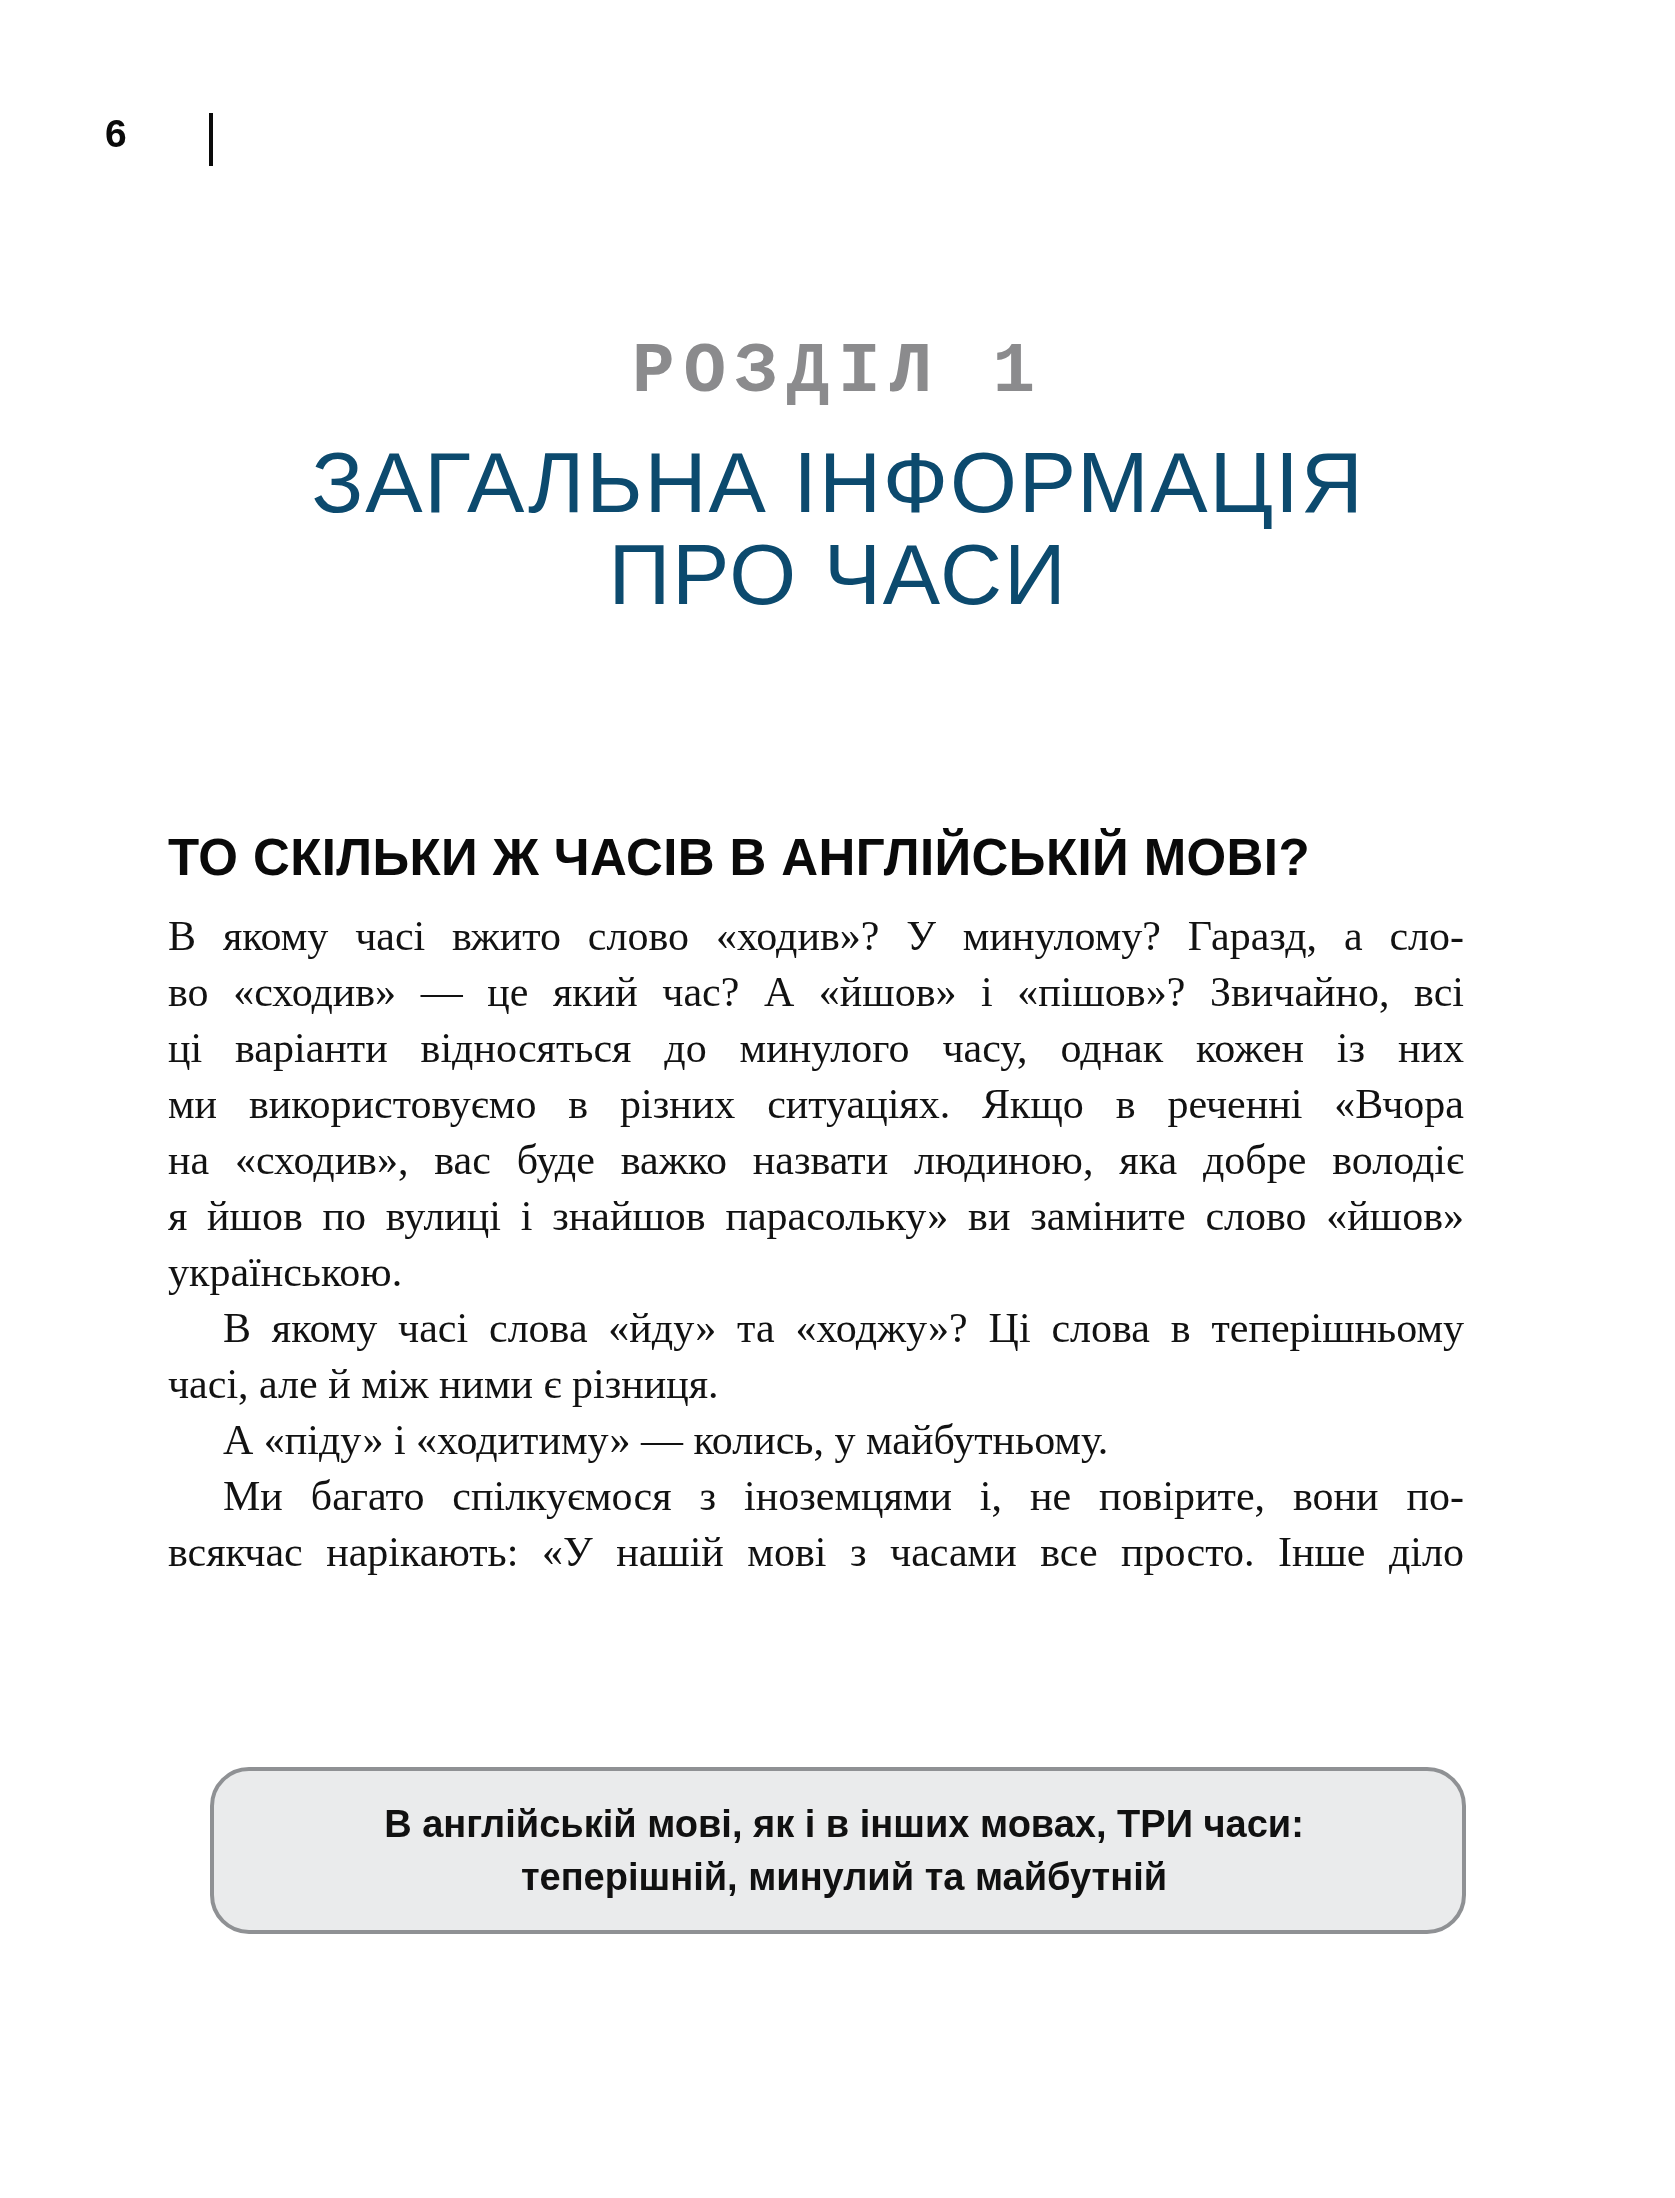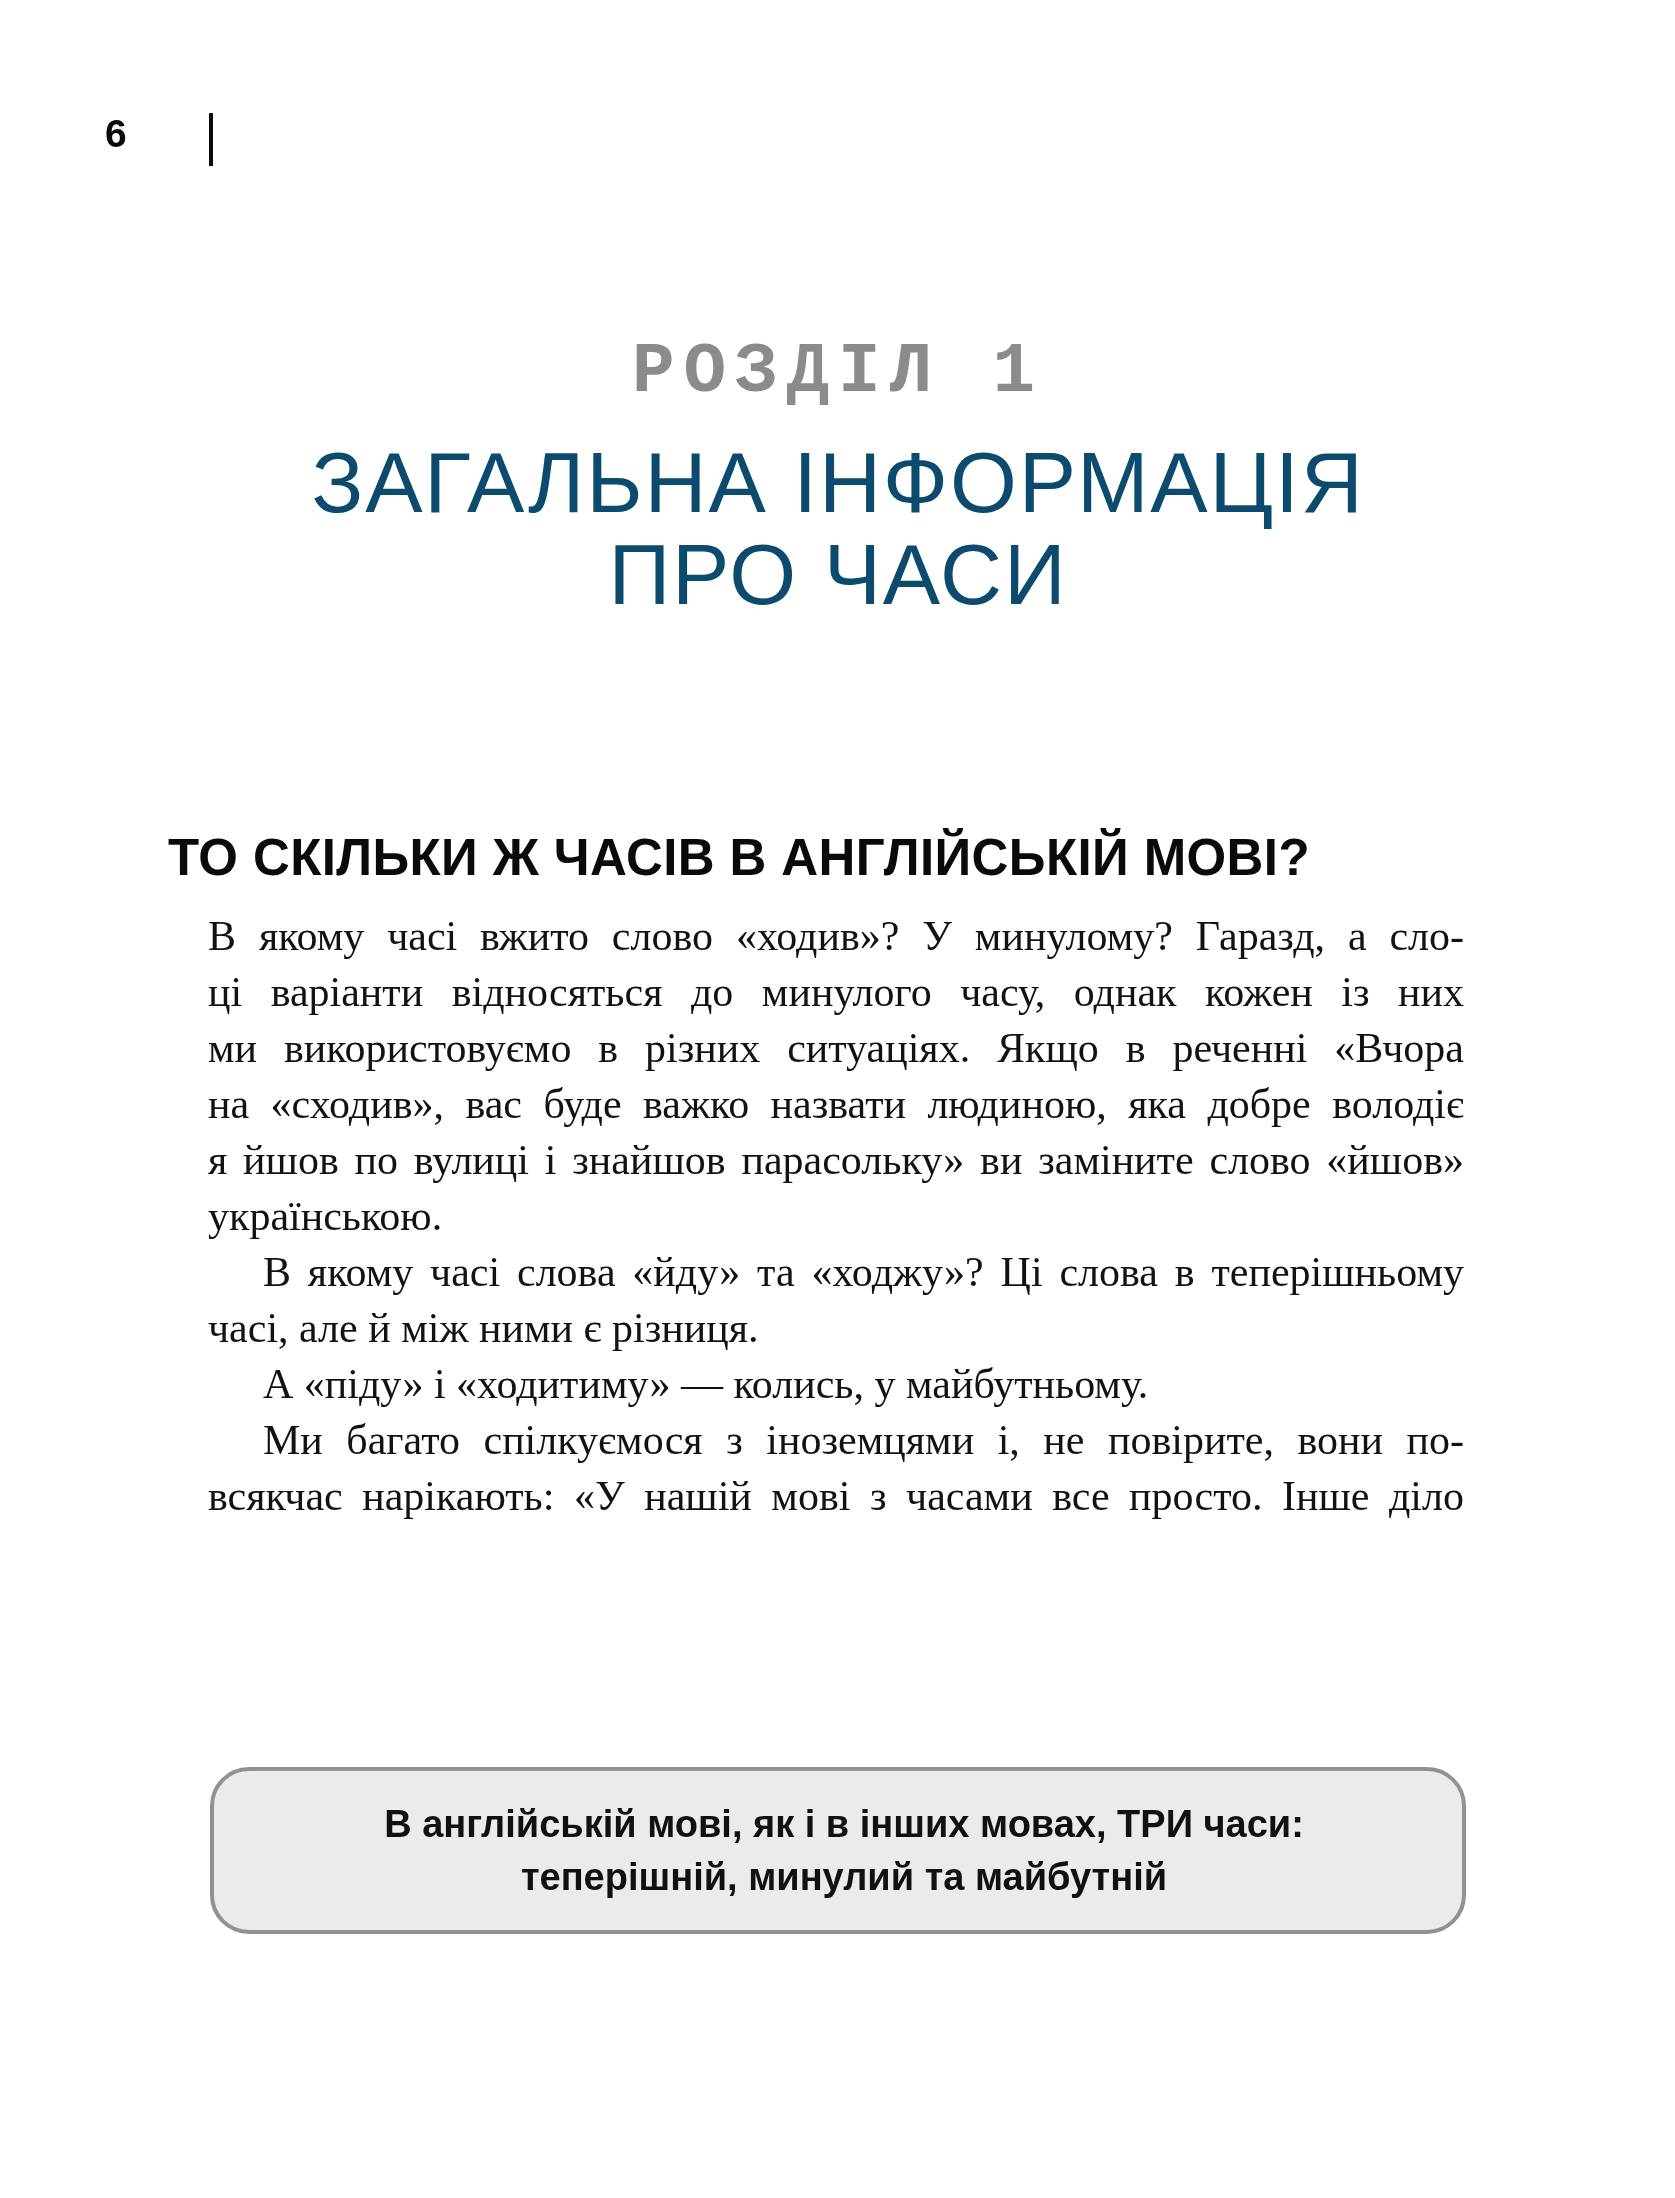--- a/index.html
+++ b/index.html
@@ -42,21 +42,21 @@
     position:absolute;left:168px;top:828px;width:1330px;
     font-family:"Liberation Sans", sans-serif;
     font-weight:bold;font-size:51px;letter-spacing:0.4px;
     color:#0a0a0a;white-space:nowrap;
   }
   
   .body-copy{
     position:absolute;left:168px;top:908px;width:1296px;
     font-size:42px;line-height:56px;color:#121212;
   }
-  .body-copy .line{display:block;margin-left:40px;}
+  .body-copy .line{display:block;}
   .jline{text-align:justify;text-align-last:justify;}
   .lline{text-align:left;text-align-last:left;}
   .indent{text-indent:55px;}
   
   .callout{
     position:absolute;left:210px;top:1767px;
     width:1256px;height:167px;box-sizing:border-box;
     background:#eaebec;
     border:4.4px solid #8f9194;
     border-radius:39px;
@@ -80,20 +80,21 @@
   <div class="chapter-title">
     <span class="t1">ЗАГАЛЬНА ІНФОРМАЦІЯ</span><br>
     <span class="t2">ПРО ЧАСИ</span>
   </div>
 
   <div class="section-heading">ТО СКІЛЬКИ Ж ЧАСІВ В АНГЛІЙСЬКІЙ МОВІ?</div>
 
   <div class="body-copy">
 
     <span class="line jline">В якому часі вжито слово «ходив»? У минулому? Гаразд, а сло-</span>
+    <span class="line jline">во «сходив» — це який час? А «йшов» і «пішов»? Звичайно, всі</span>
     <span class="line jline">ці варіанти відносяться до минулого часу, однак кожен із них</span>
     <span class="line jline">ми використовуємо в різних ситуаціях. Якщо в реченні «Вчора</span>
     <span class="line jline">на «сходив», вас буде важко назвати людиною, яка добре володіє</span>
     <span class="line jline">я йшов по вулиці і знайшов парасольку» ви заміните слово «йшов»</span>
     <span class="line lline">українською.</span>
 
     <span class="line jline indent">В якому часі слова «йду» та «ходжу»? Ці слова в теперішньому</span>
     <span class="line lline">часі, але й між ними є різниця.</span>
 
     <span class="line lline indent">А «піду» і «ходитиму» — колись, у майбутньому.</span>

